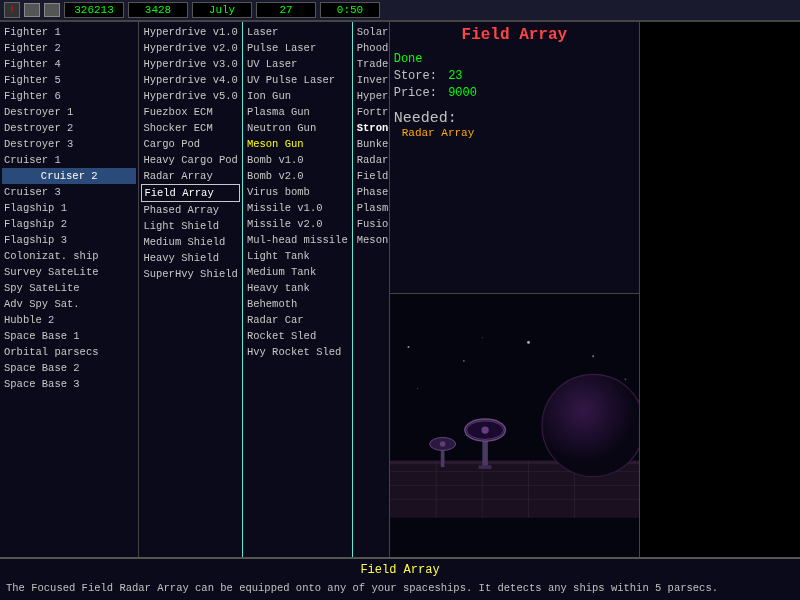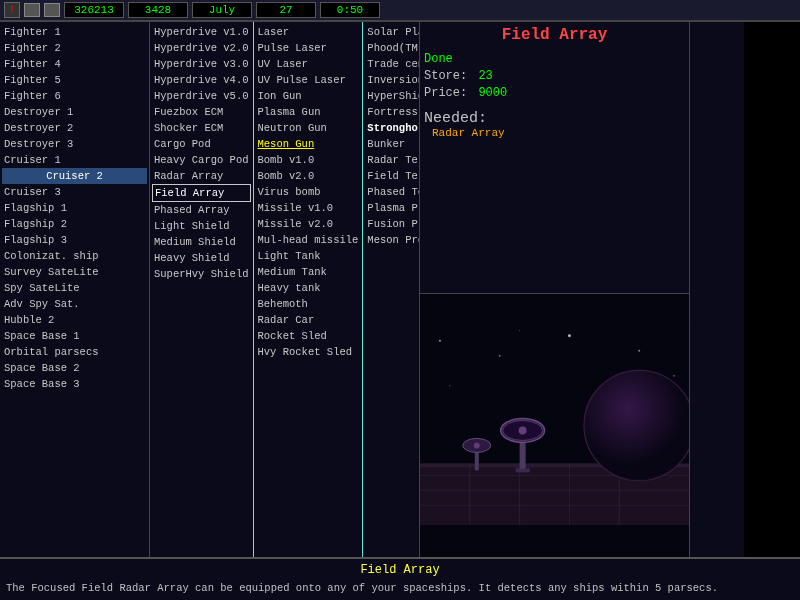--- a/index.html
+++ b/index.html
@@ -43,21 +43,21 @@
       color: #00ff00;
       padding: 1px 8px;
       font-size: 11px;
       min-width: 60px;
       text-align: center;
     }
 
     
     #main {
       display: flex;
-      width: 744px;
+      width: 640px;
       height: 535px;
       background: #0a0a1a;
     }
 
     
     #left-panel {
       width: 150px;
       border-right: 1px solid #444;
       padding: 2px;
       overflow: hidden;
@@ -92,21 +92,20 @@
       font-size: 10.5px;
       line-height: 14px;
     }
     .list-item.selected {
       background: #2a4a7a;
       color: #fff;
       text-align: center;
     }
     .list-item.highlighted {
       color: #ffff00;
-      text-decoration: underline;
     }
     .list-item.bold-item {
       color: #ffffff;
       font-weight: bold;
     }
     .list-item.underlined {
       border: 1px solid #c8c8c8;
       color: #fff;
     }
 

